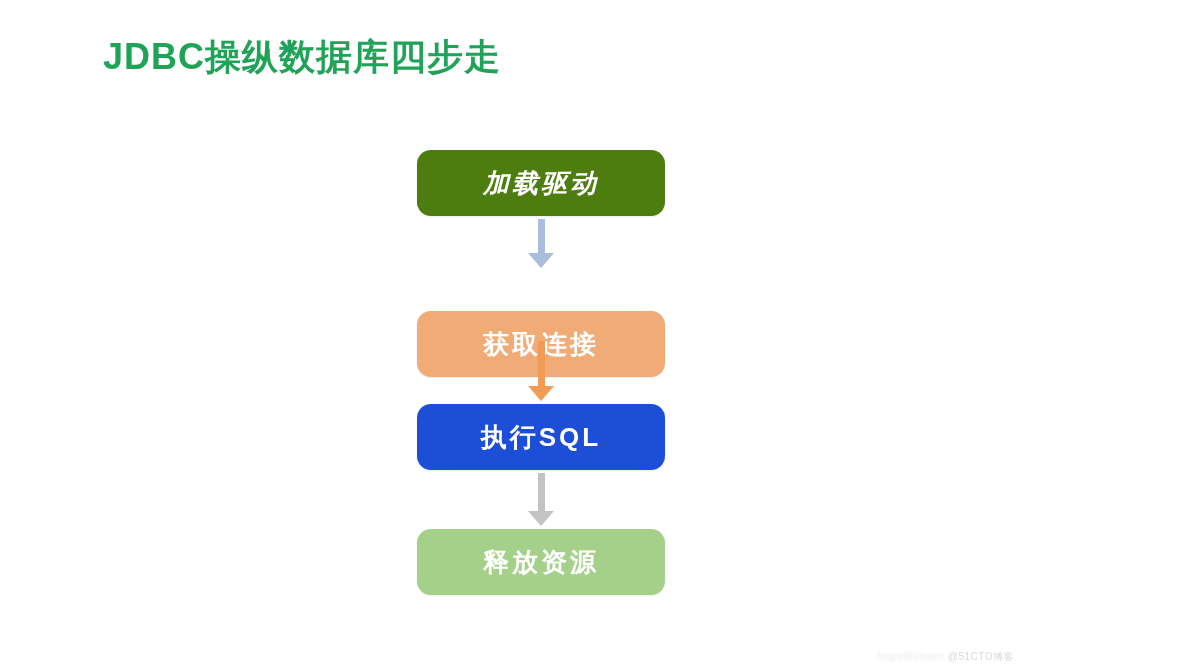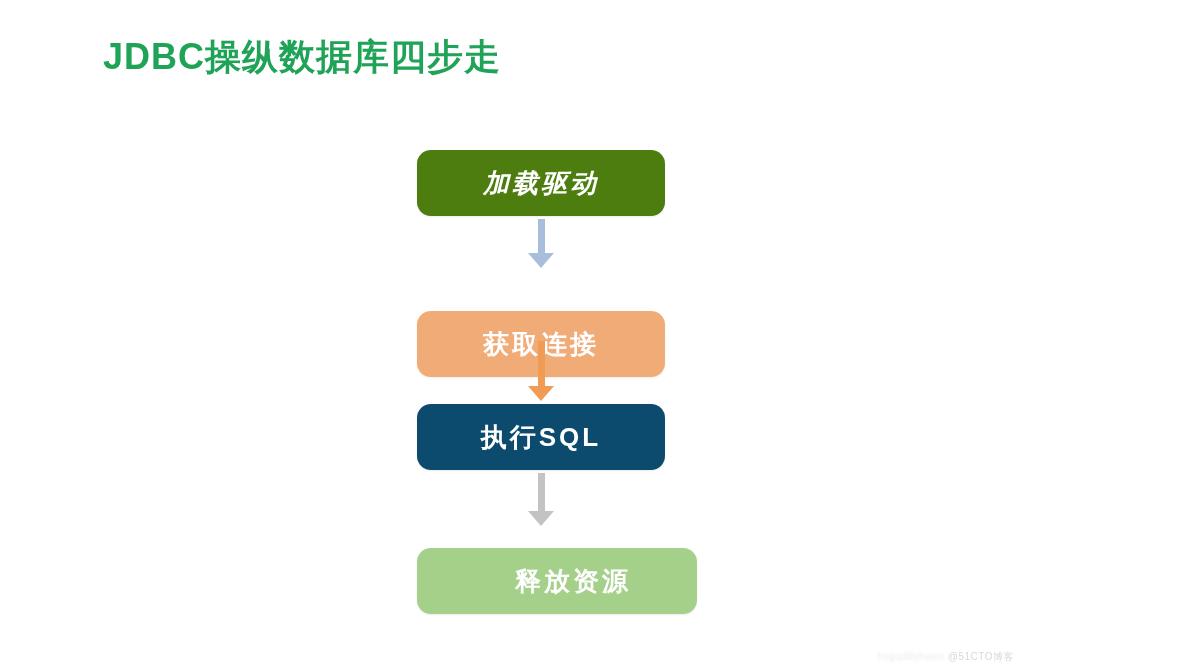--- a/index.html
+++ b/index.html
@@ -43,21 +43,21 @@
     justify-content: center;
     color: #ffffff;
     font-size: 26px;
     font-weight: bold;
     letter-spacing: 3px;
     box-shadow: 0 1px 2px rgba(0,0,0,0.08);
   }
   .b1 { top: 150px; }
   .b2 { top: 267px; margin-top: 44px; }
   .b3 { top: 404px; }
-  .b4 { top: 548px; padding-left: 32px; }
+  .b4 { top: 529px; }
   .arrow {
     position: absolute;
     left: 517px;      
     width: 48px;
     display: flex;
     flex-direction: column;
     align-items: center;
   }
   .a1 { top: 219px; height: 49px; }
   .a2 { top: 341px; height: 60px; }
@@ -111,21 +111,21 @@
 
     <div class="box b2" style="background: rgb(240, 171, 118); color: rgb(255, 255, 255);">
       <span>获取连接</span>
     </div>
 
     <div class="arrow a2">
       <div class="stem" style="background: rgb(240, 156, 85);"></div>
       <div class="head" style="border-top-color: rgb(240, 156, 85);"></div>
     </div>
 
-    <div class="box b3" style="background: #0c4a6e; color: rgb(255, 255, 255);">
+    <div class="box b3" style="background: #1d4ed8; color: rgb(255, 255, 255);">
       <span>执行SQL</span>
     </div>
 
     <div class="arrow a3">
       <div class="stem" style="background: rgb(195, 195, 195);"></div>
       <div class="head" style="border-top-color: rgb(195, 195, 195);"></div>
     </div>
 
     <div class="box b4" style="background: rgb(165, 208, 138); color: rgb(255, 255, 255);">
       <span>释放资源</span>

